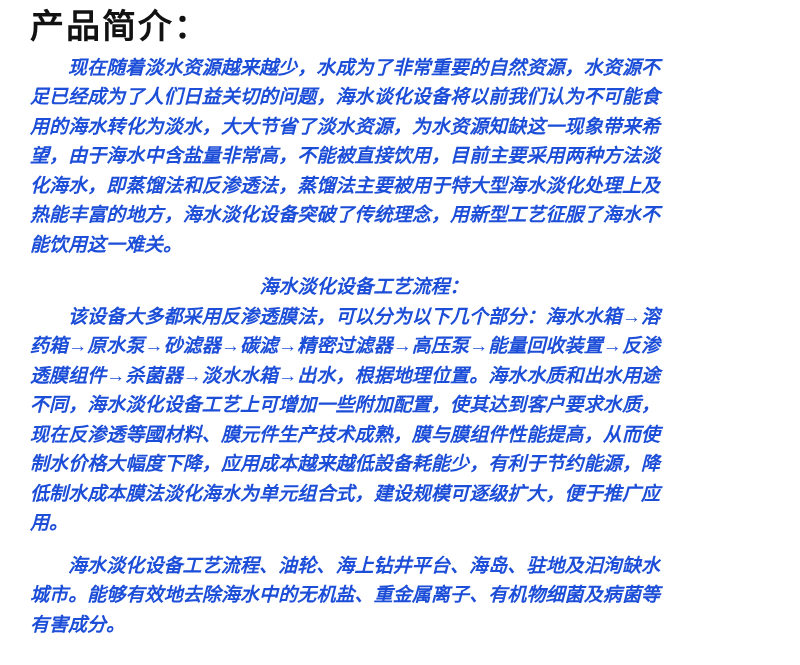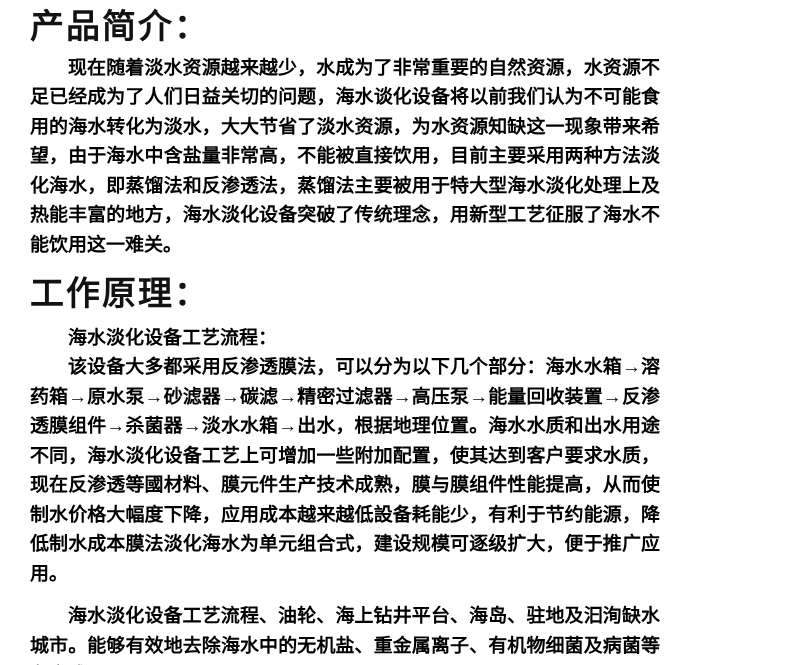--- a/index.html
+++ b/index.html
@@ -30,40 +30,40 @@
     color: #121212;
   }
   .para {
     font-size: 19px;
     line-height: 29.5px;
     font-weight: 700;
     margin: 0;
     text-align: justify;
     text-justify: inter-ideograph;
     text-indent: 2em;
-    color: #000000;
+    color: #1d4ed8;
     word-break: break-all;
+    font-style: italic;
   }
   .para.flow-label {
-    text-align: left;
+    text-align: center;
     margin-top: 8px;
   }
 </style>
 </head>
 <body>
 
 <main class="doc">
 
   <section class="sec">
     <h2 class="heading">产品简介：</h2>
     <p class="para">现在随着淡水资源越来越少，水成为了非常重要的自然资源，水资源不足已经成为了人们日益关切的问题，海水谈化设备将以前我们认为不可能食用的海水转化为淡水，大大节省了淡水资源，为水资源知缺这一现象带来希望，由于海水中含盐量非常高，不能被直接饮用，目前主要采用两种方法淡化海水，即蒸馏法和反渗透法，蒸馏法主要被用于特大型海水淡化处理上及热能丰富的地方，海水淡化设备突破了传统理念，用新型工艺征服了海水不能饮用这一难关。</p>
   </section>
 
   <section class="sec">
-    <h2 class="heading">工作原理：</h2>
     <p class="para flow-label">海水淡化设备工艺流程：</p>
     <p class="para">该设备大多都采用反渗透膜法，可以分为以下几个部分：海水水箱→溶药箱→原水泵→砂滤器→碳滤→精密过滤器→高压泵→能量回收装置→反渗透膜组件→杀菌器→淡水水箱→出水，根据地理位置。海水水质和出水用途不同，海水淡化设备工艺上可增加一些附加配置，使其达到客户要求水质，现在反渗透等國材料、膜元件生产技术成熟，膜与膜组件性能提高，从而使制水价格大幅度下降，应用成本越来越低設备耗能少，有利于节约能源，降低制水成本膜法淡化海水为单元组合式，建设规模可逐级扩大，便于推广应用。</p>
   </section>
 
   <section class="sec">
     <p class="para">海水淡化设备工艺流程、油轮、海上钻井平台、海岛、驻地及汩洵缺水城市。能够有效地去除海水中的无机盐、重金属离子、有机物细菌及病菌等有害成分。</p>
   </section>
 
 </main>
 

